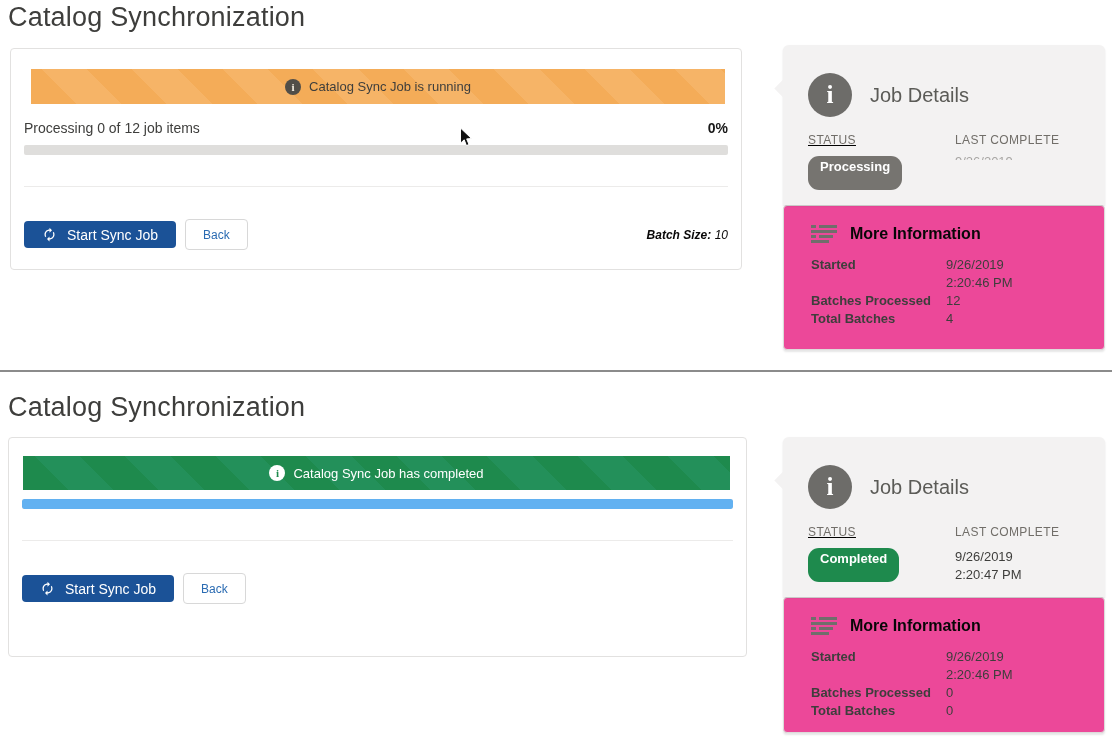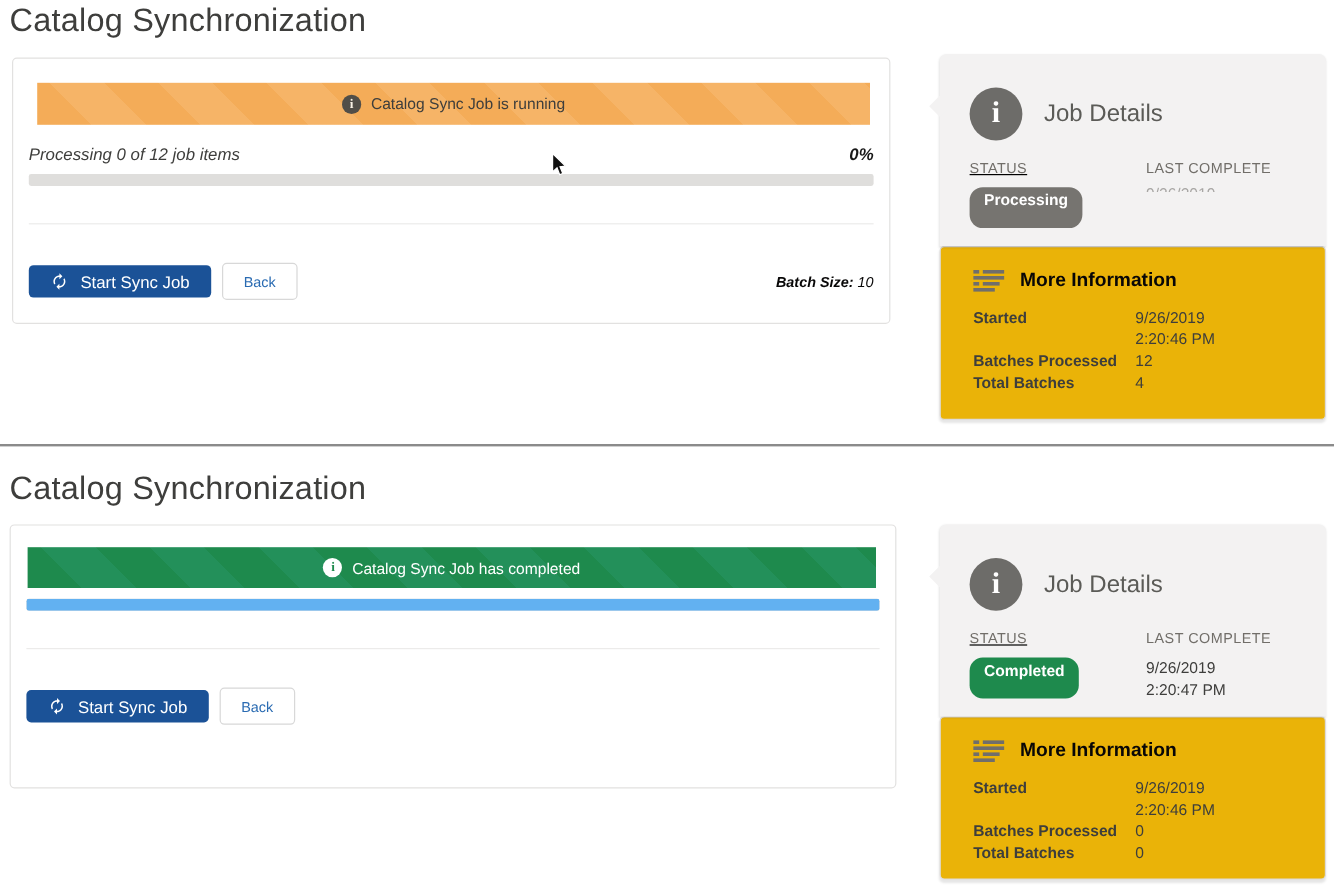--- a/index.html
+++ b/index.html
@@ -22,21 +22,21 @@
   #card-a .banner { margin:20px 16px 0 20px; height:35px;
       background:repeating-linear-gradient(45deg,#F4AC58 0 32px,#F6B467 32px 64px); color:#3E3E3C; }
   #card-b .banner { margin:18px 16px 0 14px; height:34px;
       background:repeating-linear-gradient(45deg,#1E8A4D 0 32px,#23905A 32px 64px); color:#FFFFFF; }
 
   .info-dot { width:16px; height:16px; border-radius:50%; display:inline-flex; align-items:center;
       justify-content:center; font:bold 11px "Liberation Serif", serif; margin-right:8px; flex:0 0 16px; }
   #card-a .info-dot { background:#514E48; color:#F9F2E5; }
   #card-b .info-dot { background:#FFFFFF; color:#1E8A4D; }
 
-  .card-body { padding:0 13px;font-style:italic; }
+  .card-body { padding:0 13px; }
   .progress-row { margin-top:16px; display:flex; justify-content:space-between; align-items:baseline;
       font-size:14px; color:#3E3E3C; }
   .progress-row .pct { font-weight:bold; color:#181818; }
   .track { margin-top:9px; height:10px; background:#DFDEDC; border-radius:2px; overflow:hidden; }
   .fill  { height:100%; border-radius:2px; width:0; }
   .card hr { border:none; border-top:1px solid #ECEBEA; margin:31px 13px 0 13px; }
 
   .actions { margin-top:32px; display:flex; align-items:center; padding:0 13px; }
   .btn { font-family:"Liberation Sans", sans-serif; cursor:pointer; }
   .btn-brand { display:inline-flex; align-items:center; gap:10px; height:27px; padding:0 18px;
@@ -58,21 +58,21 @@
   .circle { width:44px; height:44px; border-radius:50%; background:#6D6C69; color:#fff; flex:0 0 44px;
       display:flex; align-items:center; justify-content:center; font:bold 25px "Liberation Serif", serif; }
   .panel-head h2 { margin:0; font-size:20px; font-weight:400; color:#5B5B57; }
   .panel-cols { display:flex; padding-left:25px; margin-top:16px; }
   .col-status { width:147px;text-decoration:underline; }
   .lbl { font-size:12px; color:#716E69; margin-bottom:9px; letter-spacing:.4px; }
   .badge { display:inline-block; color:#fff; font-size:13px; font-weight:bold; padding:3px 12px 16px; border-radius:11px; }
   .lc-line { font-size:13px; color:#3E3E3C; line-height:18px; }
   .lc-clip { height:4px; overflow:hidden; font-size:13px; line-height:12px; color:#8F8D8A; opacity:.75; }
 
-  .panel-white { background:#eab308; border:1px solid #DDDBDA; border-radius:4px;
+  .panel-white { background:#ec4899; border:1px solid #DDDBDA; border-radius:4px;
       box-shadow:0 2px 2px rgba(0,0,0,.1); padding:18px 14px 0 27px; }
   #panel-a .panel-white { height:145px; }
   #panel-b .panel-white { height:136px; }
   .mi-head { display:flex; align-items:center; gap:13px; }
   .mi-head h3 { margin:0; font-size:16px; color:#080707; }
   .mi-rows { margin-top:12px; }
   .mi-row { display:flex; align-items:flex-start; }
   .mi-label { width:135px; flex:0 0 135px; font-weight:bold; font-size:13px; color:#3E3E3C; line-height:18px; }
   .mi-val { font-size:13px; color:#3E3E3C; }
   .mi-val div { line-height:18px; }

